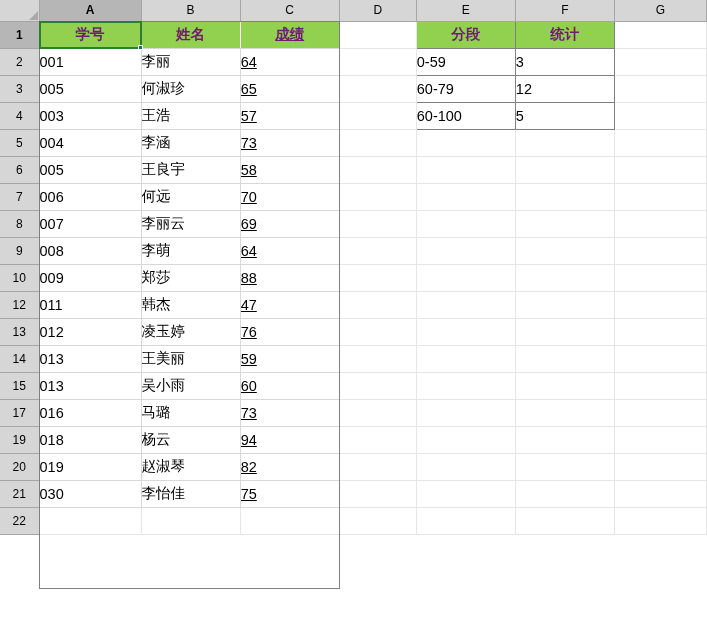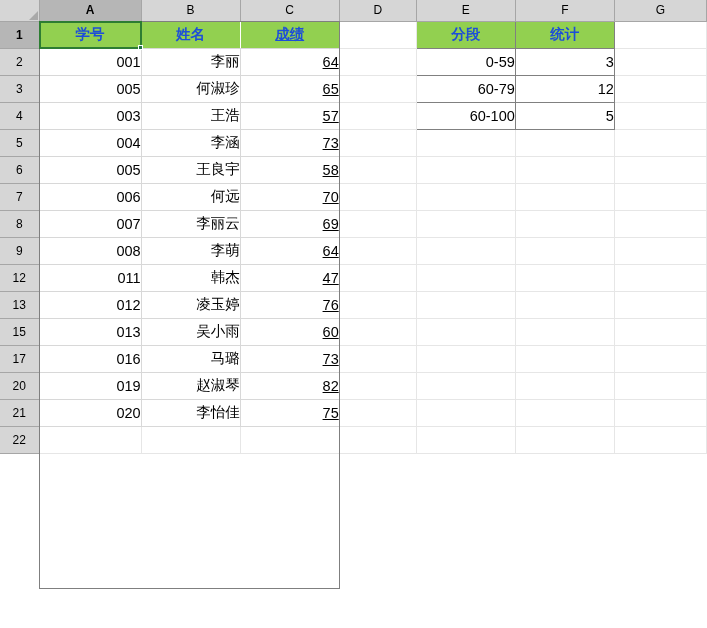--- a/index.html
+++ b/index.html
@@ -81,25 +81,25 @@
     font-size: 14.5px;
     color: #000;
     border-right: 1px solid #d8d8d8;
     border-bottom: 1px solid #d8d8d8;
     background: #ffffff;
     padding: 0 4px;
     white-space: nowrap;
     overflow: hidden;
   }
   td.cell.empty { border-right: 1px solid #e6e6e6; border-bottom: 1px solid #e6e6e6; }
-  td.cell.r { text-align: right; }
-  td.cell.l { text-align: right; padding-left: 8px; }
+  td.cell.r { text-align: left; }
+  td.cell.l { text-align: left; }
   td.cell.hdr {
     background: #92d050;
-    color: #1d4ed8;
+    color: #701a75;
     font-weight: bold;
     text-align: center;
     border-right: 1px solid #ffffff;
     border-bottom: 1px solid #d8d8d8;
   }
   td.cell.bordered {
     border-right: 1px solid #808080;
     border-bottom: 1px solid #808080;
     border-left: 1px solid #808080;
     border-top: 1px solid #808080;
@@ -245,20 +245,30 @@
       <td class="rowhead">9</td>
       <td class="cell r">008</td>
       <td class="cell l">李萌</td>
       <td class="cell r dataedge">64</td>
       <td class="cell empty"></td>
       <td class="cell empty"></td>
       <td class="cell empty"></td>
       <td class="cell empty"></td>
     </tr>
 
+    <tr>
+      <td class="rowhead">10</td>
+      <td class="cell r">009</td>
+      <td class="cell l">郑莎</td>
+      <td class="cell r dataedge">88</td>
+      <td class="cell empty"></td>
+      <td class="cell empty"></td>
+      <td class="cell empty"></td>
+      <td class="cell empty"></td>
+    </tr>
 
 
     <tr>
       <td class="rowhead">12</td>
       <td class="cell r">011</td>
       <td class="cell l">韩杰</td>
       <td class="cell r dataedge">47</td>
       <td class="cell empty"></td>
       <td class="cell empty"></td>
       <td class="cell empty"></td>
@@ -269,20 +279,30 @@
       <td class="rowhead">13</td>
       <td class="cell r">012</td>
       <td class="cell l">凌玉婷</td>
       <td class="cell r dataedge">76</td>
       <td class="cell empty"></td>
       <td class="cell empty"></td>
       <td class="cell empty"></td>
       <td class="cell empty"></td>
     </tr>
 
+    <tr>
+      <td class="rowhead">14</td>
+      <td class="cell r">013</td>
+      <td class="cell l">王美丽</td>
+      <td class="cell r dataedge">59</td>
+      <td class="cell empty"></td>
+      <td class="cell empty"></td>
+      <td class="cell empty"></td>
+      <td class="cell empty"></td>
+    </tr>
 
     <tr>
       <td class="rowhead">15</td>
       <td class="cell r">013</td>
       <td class="cell l">吴小雨</td>
       <td class="cell r dataedge">60</td>
       <td class="cell empty"></td>
       <td class="cell empty"></td>
       <td class="cell empty"></td>
       <td class="cell empty"></td>
@@ -294,35 +314,45 @@
       <td class="cell r">016</td>
       <td class="cell l">马璐</td>
       <td class="cell r dataedge">73</td>
       <td class="cell empty"></td>
       <td class="cell empty"></td>
       <td class="cell empty"></td>
       <td class="cell empty"></td>
     </tr>
 
 
+    <tr>
+      <td class="rowhead">19</td>
+      <td class="cell r">018</td>
+      <td class="cell l">杨云</td>
+      <td class="cell r dataedge">94</td>
+      <td class="cell empty"></td>
+      <td class="cell empty"></td>
+      <td class="cell empty"></td>
+      <td class="cell empty"></td>
+    </tr>
 
     <tr>
       <td class="rowhead">20</td>
       <td class="cell r">019</td>
       <td class="cell l">赵淑琴</td>
       <td class="cell r dataedge">82</td>
       <td class="cell empty"></td>
       <td class="cell empty"></td>
       <td class="cell empty"></td>
       <td class="cell empty"></td>
     </tr>
 
     <tr>
       <td class="rowhead">21</td>
-      <td class="cell r">020</td>
+      <td class="cell r">030</td>
       <td class="cell l">李怡佳</td>
       <td class="cell r dataedge">75</td>
       <td class="cell empty"></td>
       <td class="cell empty"></td>
       <td class="cell empty"></td>
       <td class="cell empty"></td>
     </tr>
 
     <tr>
       <td class="rowhead">22</td>

